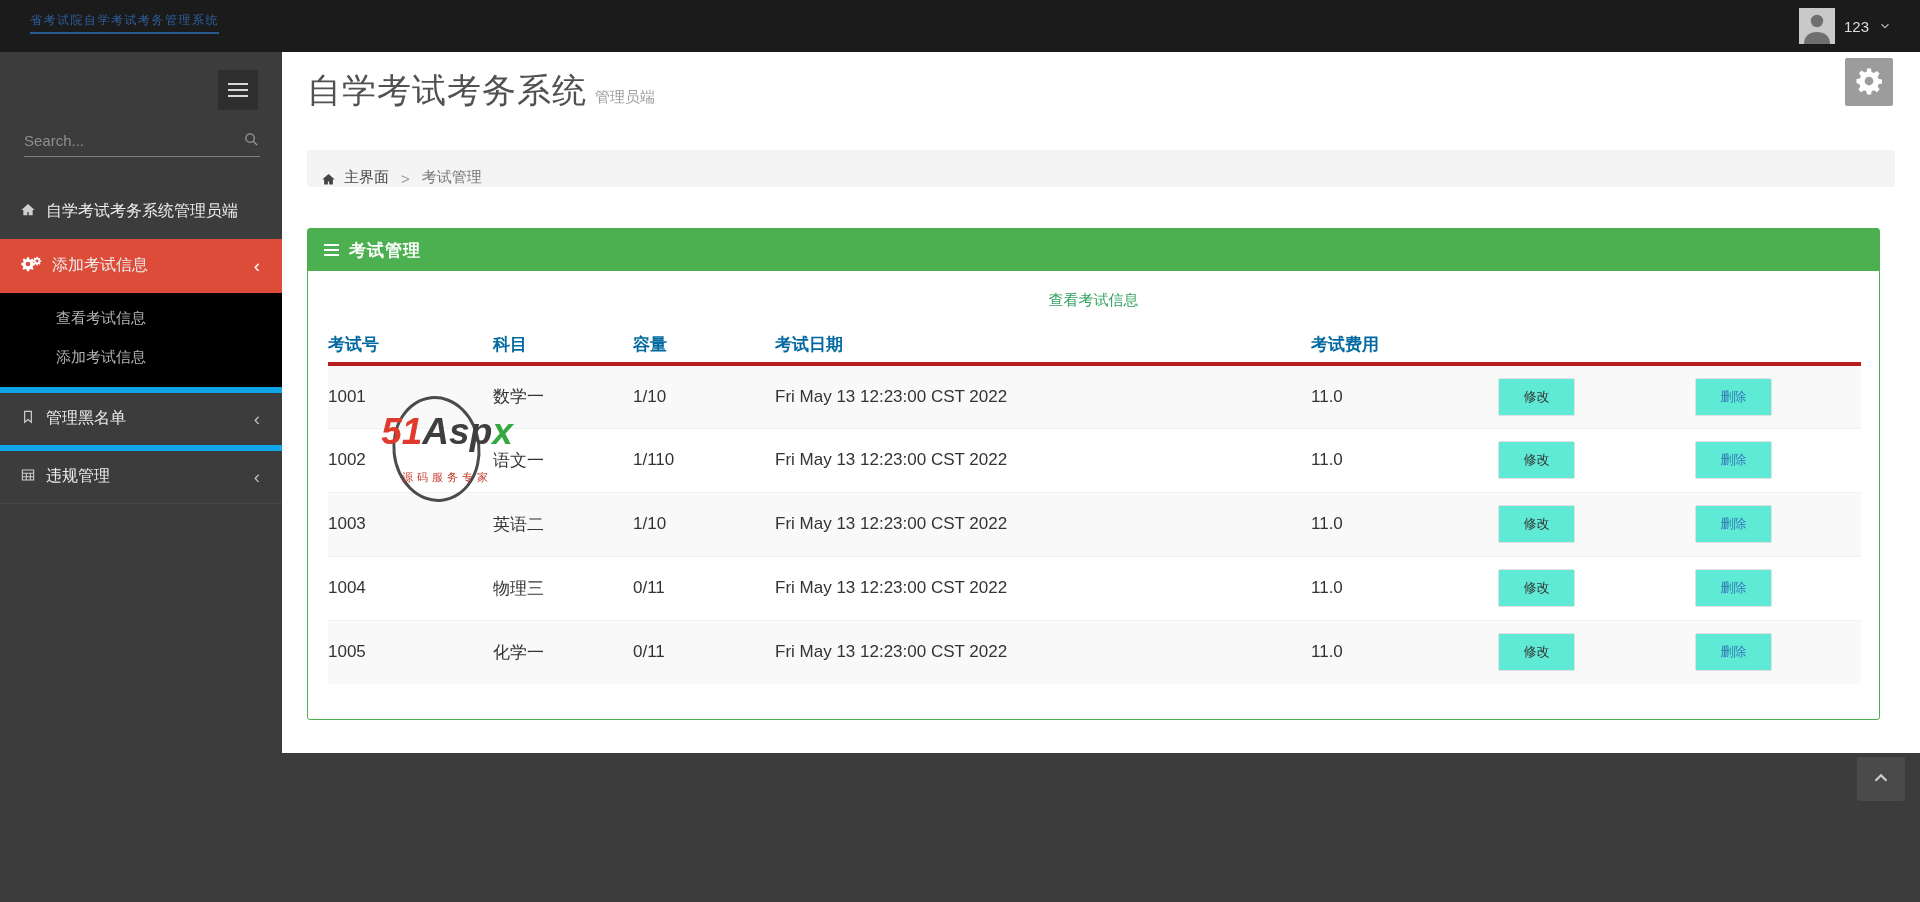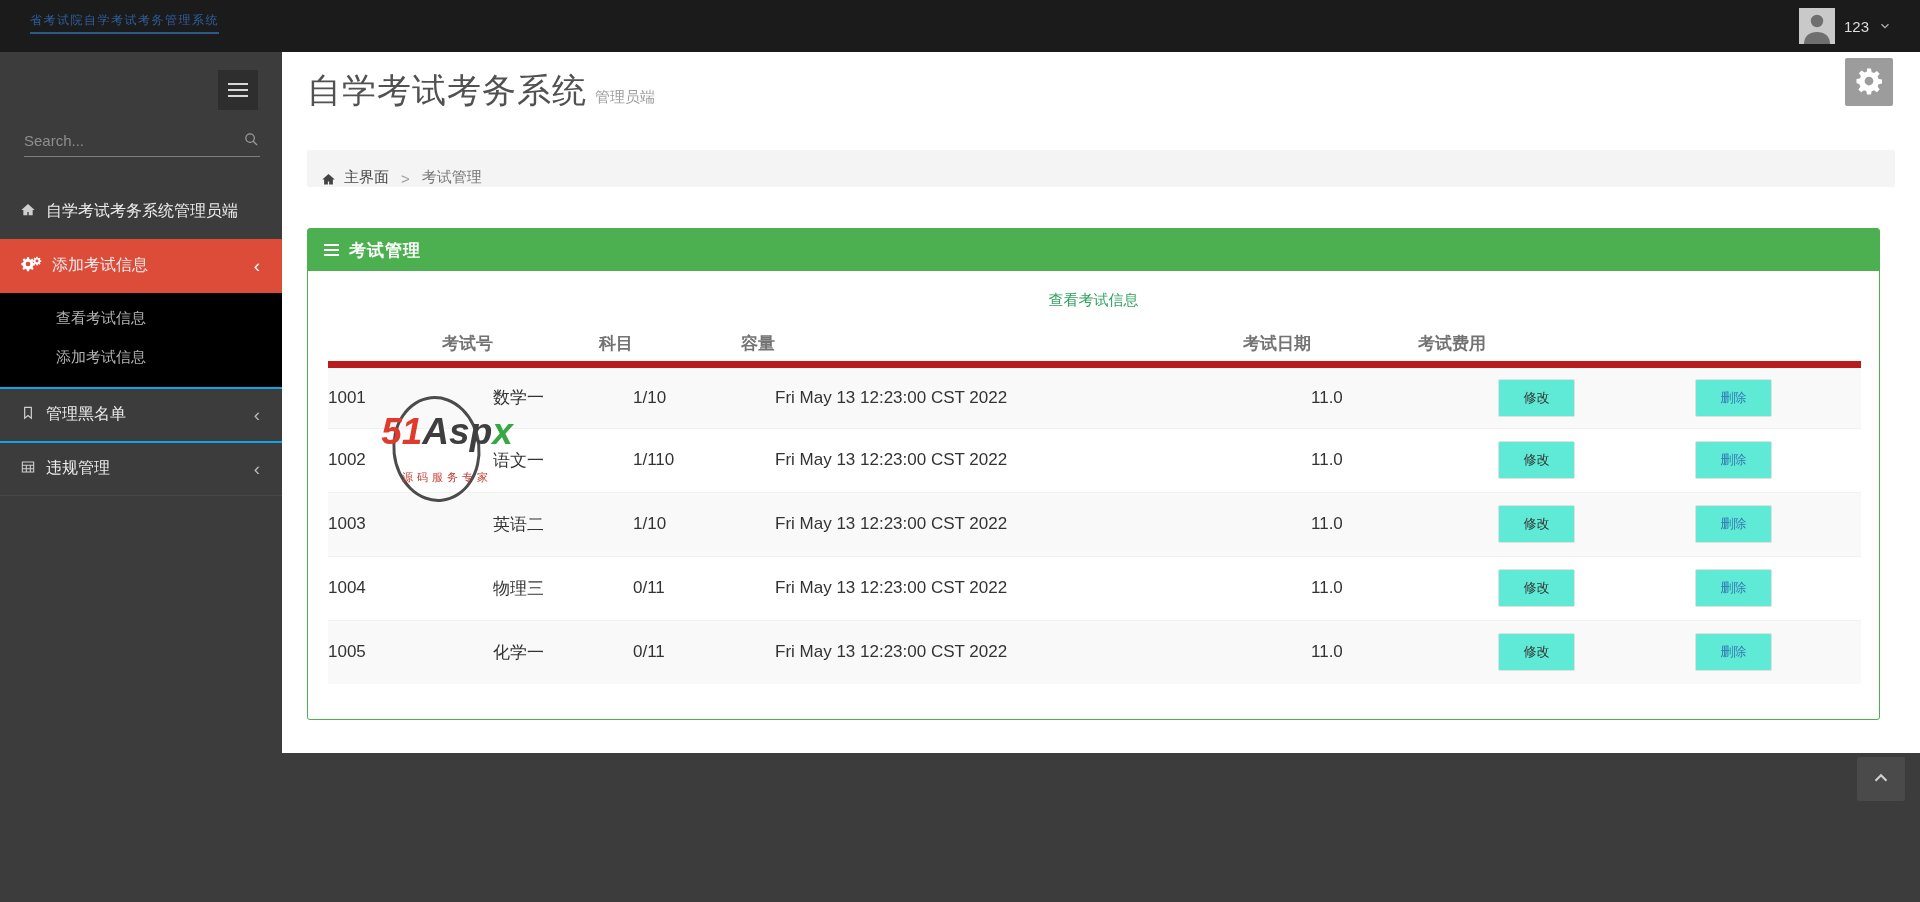--- a/index.html
+++ b/index.html
@@ -28,21 +28,21 @@
   .search-wrap .mag { position:absolute; right:0; top:3px; color:#9a9a9a; }
   .menu { position:absolute; left:0; top:133px; width:282px; }
   .mi { display:block; padding:14px 20px; color:#ededed; font-size:16px; line-height:24px; cursor:pointer;
         position:relative; text-decoration:none; }
   .mi .ic { display:inline-block; vertical-align:-2px; margin-right:10px; color:#cfcfcf; }
   .mi .chev { position:absolute; right:22px; top:50%; transform:translateY(-50%); font-size:19px; color:#b9b9b9; }
   .mi.active { background:#dd4b39; }
   .mi.active .ic, .mi.active .chev { color:#fff; }
   .submenu { background:#000000; padding:6px 0 10px; }
   .smi { display:block; padding:10px 20px 10px 56px; color:#b3b3b3; font-size:15px; cursor:pointer; text-decoration:none; }
-  .mi.bordered { border-top:2px solid #0ea5e9; padding:13px 20px; }
+  .mi.bordered { border-top:6px solid #0ea5e9; padding:13px 20px; }
   .mi.last { border-bottom:1px solid #484848; }
 
   
   .main { position:absolute; left:282px; top:52px; width:1638px; height:701px; background:#ffffff; z-index:10; }
   .page-header { margin:16px 0 0 25px; display:flex; align-items:baseline; gap:8px; }
   .page-header h1 { font-size:34px; font-weight:400; color:#515151; letter-spacing:1px; }
   .page-header small { font-size:15px; color:#9e9e9e; }
   .settings-btn { position:absolute; right:27px; top:6px; width:48px; height:48px; background:#9c9c9c;
                   border:none; border-radius:2px; display:flex; align-items:center; justify-content:center; cursor:pointer; }
   .settings-btn svg { color:#ffffff; }
@@ -56,22 +56,22 @@
   .panel { margin:41px 25px 0; width:1573px; border:1px solid #4cb050; border-radius:3px; background:#fff; }
   .panel-heading { height:42px; background:#4cb050; display:flex; align-items:center; padding:0 16px; gap:10px; }
   .ph-icon { display:flex; flex-direction:column; gap:3px; }
   .ph-icon i { display:block; width:15px; height:2px; background:#ffffff; }
   .panel-heading h2 { color:#ffffff; font-size:17px; font-weight:bold; letter-spacing:1px; }
   .panel-body { position:relative; padding:0 20px 35px; }
   .add-link { display:block; text-align:center; padding:20px 0 16px; color:#31a35f; font-size:15px;
               text-decoration:none; cursor:pointer; }
 
   table.exams { border-collapse:collapse; table-layout:fixed; width:1533px; }
-  table.exams th { text-align:right; font-size:17px; color:#737373; height:38px; vertical-align:middle;
-                   border-bottom:7px solid #b91c1c; font-weight:bold; }
+  table.exams th { text-align:left; font-size:17px; color:#0369a1; height:38px; vertical-align:middle;
+                   border-bottom:4px solid #b91c1c; font-weight:bold; }
   table.exams td { height:64px; vertical-align:middle; font-size:17px; color:#333333; }
   table.exams tbody tr + tr td { border-top:1px solid #f1f1f1; }
   table.exams tbody tr:nth-child(odd) { background:#f9f9f9; }
   .act-td { padding-left:12px; }
   .btn { width:77px; height:38px; background:#5eead4; border:1px solid #e0e0e0; border-radius:2px;
          font-size:13px; cursor:pointer; font-family:"Liberation Sans","DejaVu Sans",sans-serif; }
   .btn-edit { color:#333333; }
   .btn-del { color:#337ab7; }
 
   

